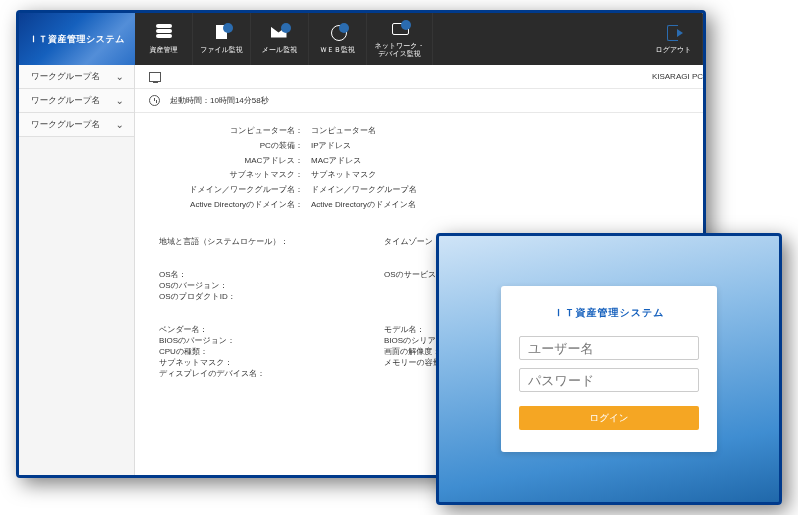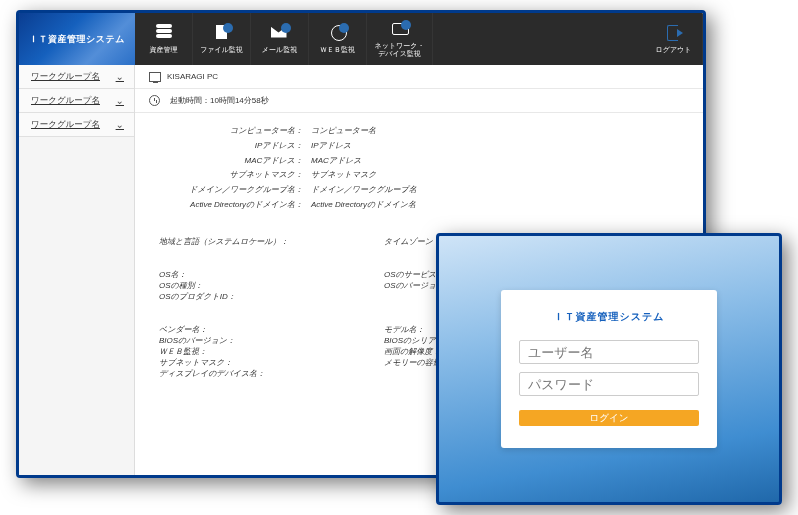--- a/index.html
+++ b/index.html
@@ -203,40 +203,40 @@
       height: 24px;
       display: flex;
       align-items: center;
       justify-content: space-between;
       padding: 0 10px 0 12px;
       font-size: 8.5px;
       color: #333;
       border-bottom: 1px solid #e0e0e0;
       cursor: pointer;
       background: #fafafa;
-      text-decoration: underline;
     }
     .chev {
       font-size: 10px;
       color: #555;
     }
     .content {
       flex: 1;
       background: #fff;
       overflow-y: auto;
       font-size: 8px;
       color: #333;
     }
     .row-pc {
       height: 24px;
       display: flex;
       align-items: center;
       gap: 6px;
       padding-left: 14px;
       border-bottom: 1px solid #e8e8e8;
+      justify-content: space-between;
     }
     .monitor-ico {
       width: 12px;
       height: 10px;
       border: 1px solid #555;
       position: relative;
     }
     .monitor-ico::after {
       content: "";
       position: absolute;
@@ -266,21 +266,20 @@
       position: absolute;
       left: 4px;
       top: 2px;
       width: 1px;
       height: 3px;
       background: #555;
       box-shadow: 2px 2px 0 -0px #555;
     }
     .detail-block {
       padding: 12px 20px 10px 24px;
-      font-style: italic;
     }
     .kv-row {
       display: flex;
       margin-bottom: 2px;
       line-height: 1.6;
     }
     .kv-row .k {
       width: 152px;
       text-align: right;
       padding-right: 8px;
@@ -329,21 +328,21 @@
       height: 24px;
       border: 1px solid #ccc;
       border-radius: 2px;
       font-size: 13px;
       padding: 0 8px;
       margin-bottom: 8px;
       color: #999;
     }
     .login-btn {
       width: 100%;
-      height: 16px;
+      height: 24px;
       background: #f5a623;
       border: none;
       border-radius: 2px;
       color: #fff;
       font-size: 9.5px;
       cursor: pointer;
       margin-top: 6px;
     }
   </style>
 </head>
@@ -415,21 +414,21 @@
           <span>起動時間：</span><span>10時間14分58秒</span>
         </span>
       </div>
 
       <div class="detail-block">
         <div class="kv-row">
             <div class="k">コンピューター名：</div>
             <div>コンピューター名</div>
           </div>
         <div class="kv-row">
-            <div class="k">IPアドレス：</div>
+            <div class="k">PCの装備：</div>
             <div>IPアドレス</div>
           </div>
         <div class="kv-row">
             <div class="k">MACアドレス：</div>
             <div>MACアドレス</div>
           </div>
         <div class="kv-row">
             <div class="k">サブネットマスク：</div>
             <div>サブネットマスク</div>
           </div>
@@ -449,39 +448,38 @@
           <div class="col lbl">タイムゾーン：</div>
         </div>
       </div>
 
       <div class="detail-block">
         <div class="two-col">
             <div class="col lbl">OS名：</div>
             <div class="col lbl">OSのサービスパック名：</div>
           </div>
         <div class="two-col">
-            <div class="col lbl">OSの種別：</div>
             <div class="col lbl">OSのバージョン：</div>
           </div>
         <div class="two-col">
             <div class="col lbl">OSのプロダクトID：</div>
           </div>
       </div>
 
       <div class="detail-block">
         <div class="two-col">
             <div class="col lbl">ベンダー名：</div>
             <div class="col lbl">モデル名：</div>
           </div>
         <div class="two-col">
             <div class="col lbl">BIOSのバージョン：</div>
             <div class="col lbl">BIOSのシリアル番号：</div>
           </div>
         <div class="two-col">
-            <div class="col lbl">ＷＥＢ監視：</div>
+            <div class="col lbl">CPUの種類：</div>
             <div class="col lbl">画面の解像度：</div>
           </div>
         <div class="two-col">
             <div class="col lbl">サブネットマスク：</div>
             <div class="col lbl">メモリーの容量：</div>
           </div>
         <div class="lbl">ディスプレイのデバイス名：</div>
       </div>
     </div>
   </div>

